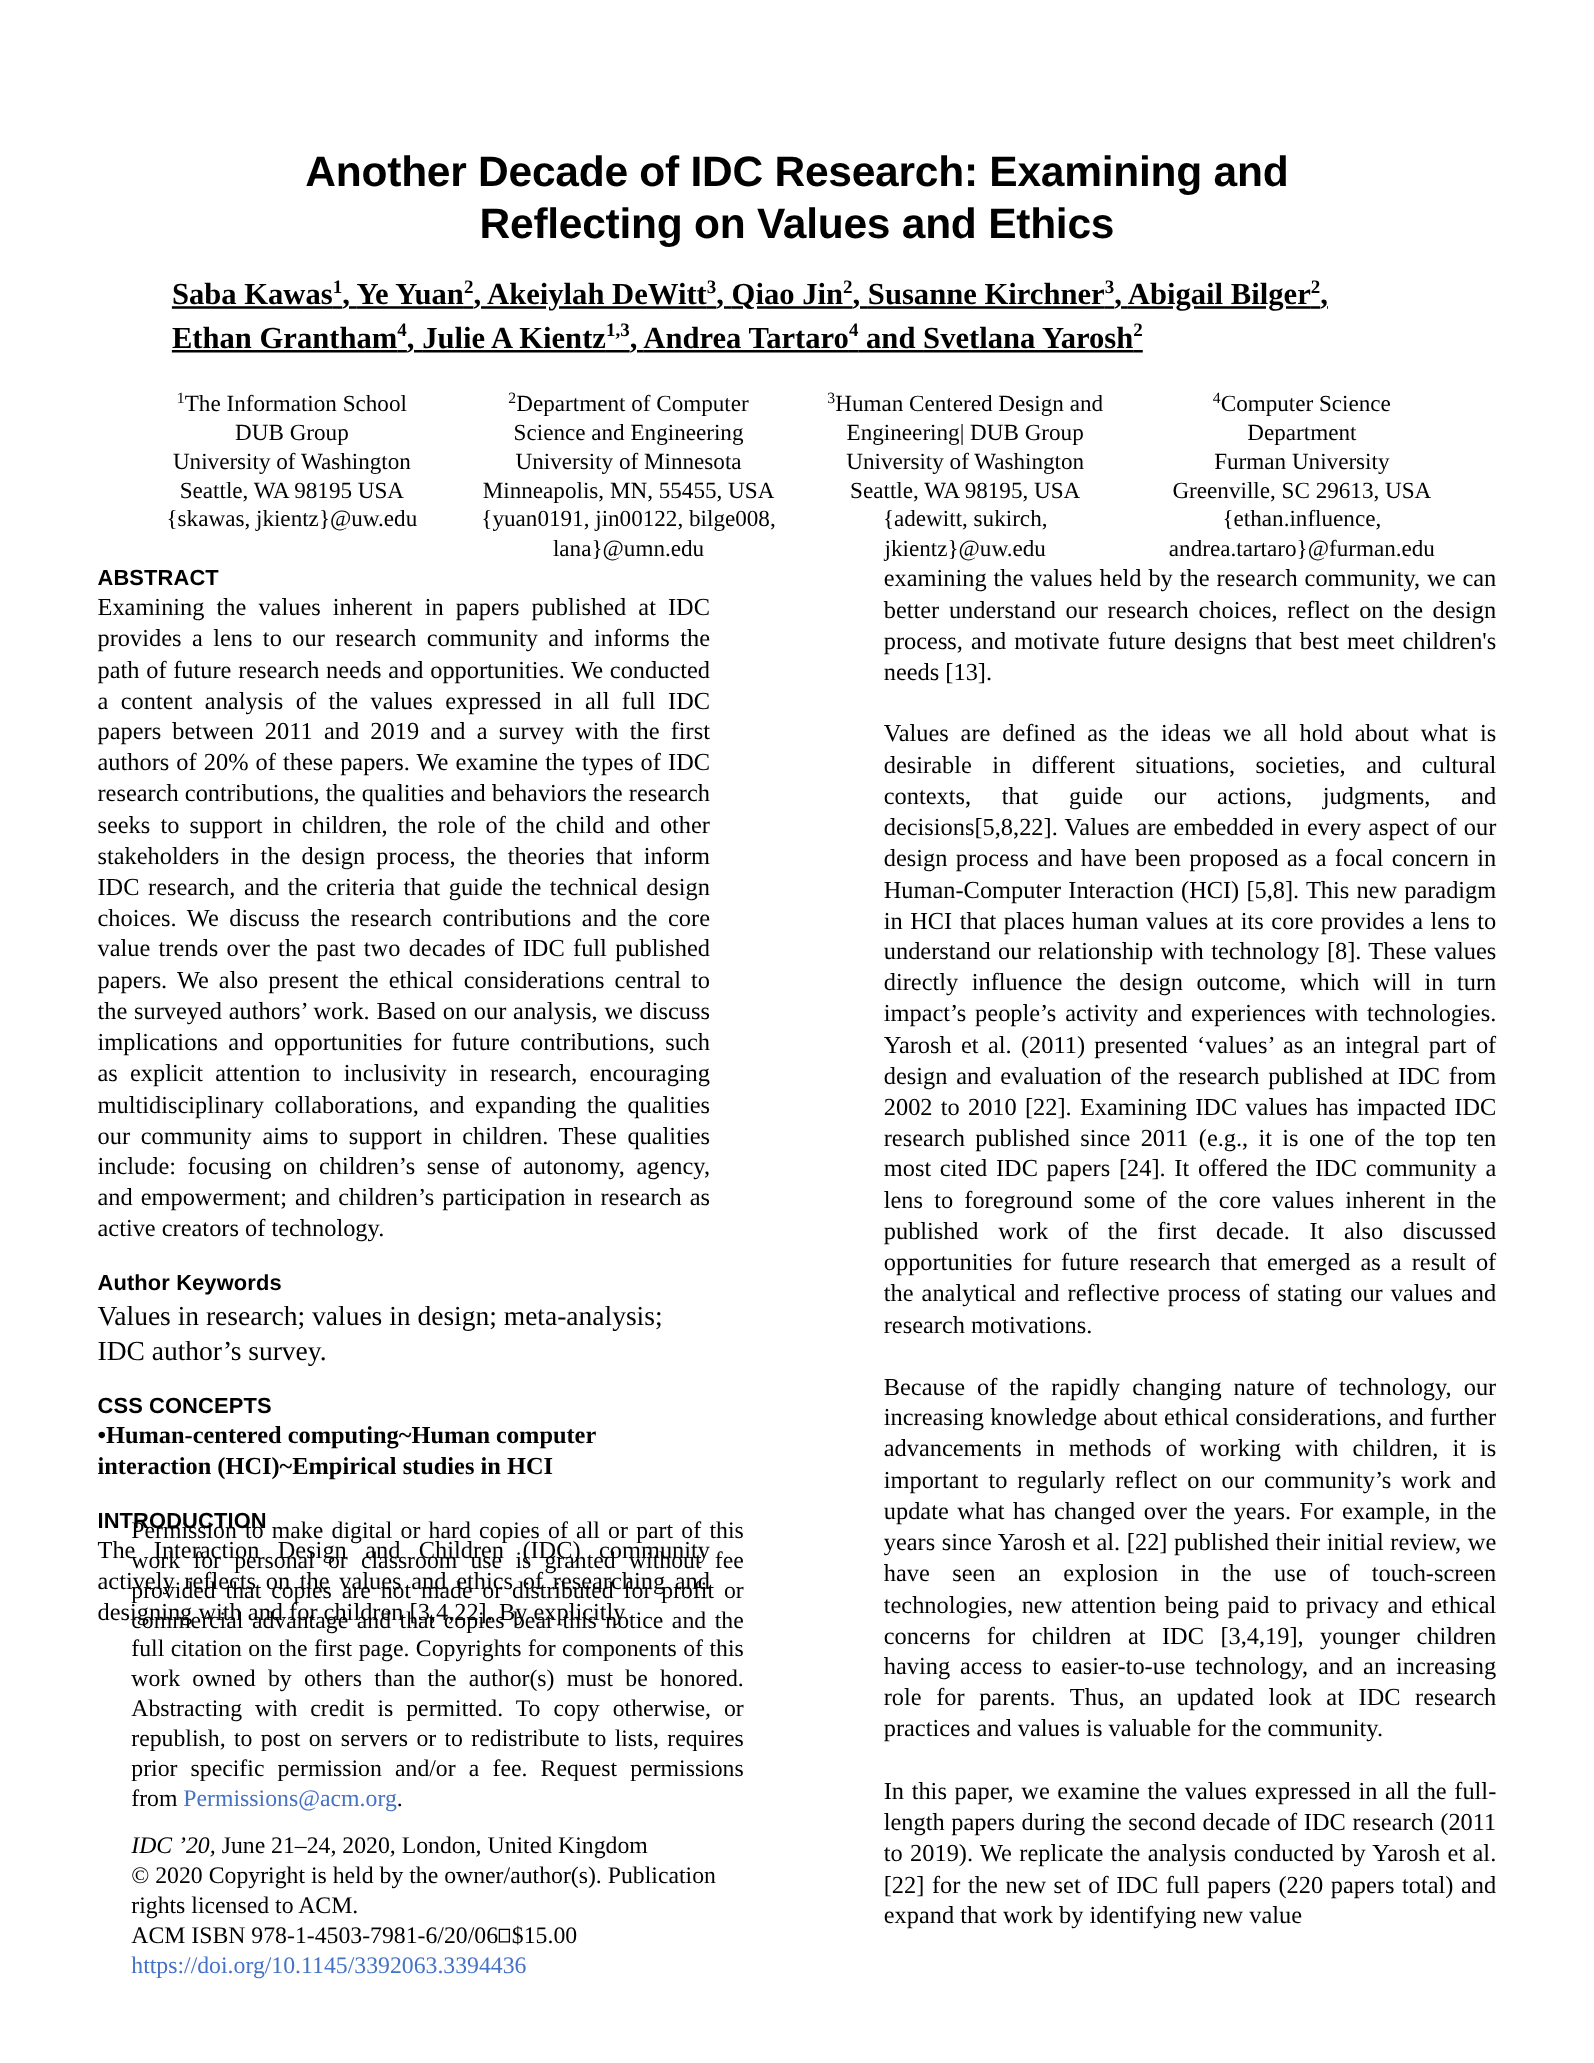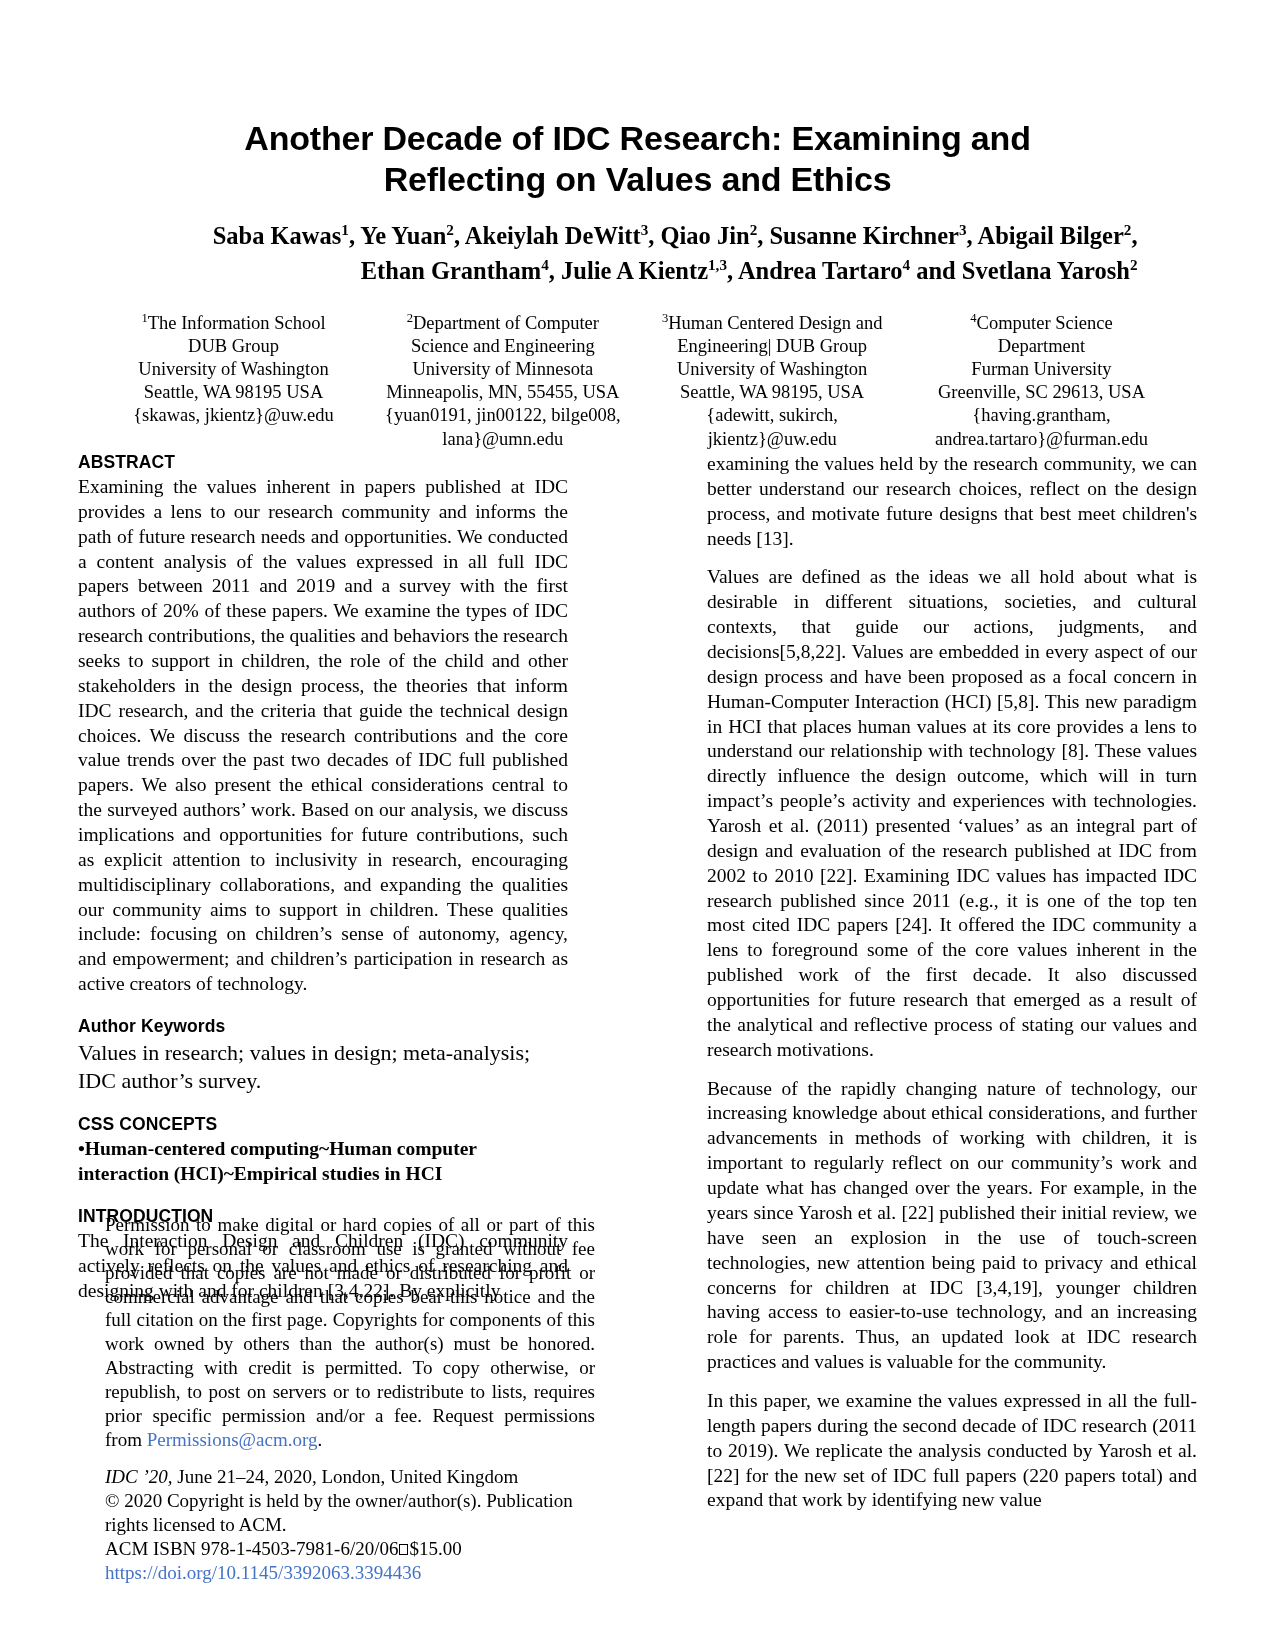--- a/index.html
+++ b/index.html
@@ -35,25 +35,26 @@
     line-height: 1.22;
     letter-spacing: -0.2px;
     margin: 0 auto;
     width: 880px;
   }
 
   
   .authors {
     margin: 18px auto 0 auto;
     width: 1000px;
-    text-align: right;
+    text-align: left;
     font-family: "Liberation Serif", serif;
     font-weight: bold;
     font-size: 24.5px;
     line-height: 1.42;
+    text-decoration: underline;
   }
   .authors sup {
     font-size: 0.62em;
     vertical-align: super;
     font-weight: bold;
   }
 
   
   .affils {
     margin: 22px auto 0 auto;
@@ -103,21 +104,21 @@
 
   p.body-text {
     font-size: 19.5px;
     line-height: 1.275;
     text-align: justify;
     text-justify: inter-word;
     margin: 0 0 0 0;
     padding: 0;
     hyphens: manual;
   }
-  p.body-text + p.body-text { margin-top: 14px; }
+  p.body-text + p.body-text { margin-top: 25px; }
 
   p.keywords {
     font-size: 22px;
     line-height: 1.275;
     text-align: left;
     margin: 0;
   }
   p.concepts {
     font-size: 19.5px;
     line-height: 1.275;
@@ -199,21 +200,21 @@
           <span class="line">University of Washington</span>
           <span class="line">Seattle, WA 98195, USA</span>
           <span class="line">{adewitt, sukirch,</span>
           <span class="line">jkientz}@uw.edu</span>
         </div>
         <div class="affil">
           <span class="line"><sup>4</sup>Computer Science</span>
           <span class="line">Department</span>
           <span class="line">Furman University</span>
           <span class="line">Greenville, SC 29613, USA</span>
-          <span class="line">{having.grantham,</span>
+          <span class="line">{ethan.influence,</span>
           <span class="line">andrea.tartaro}@furman.edu</span>
         </div>
       </div>
   </div>
 
   <div class="columns">
 
     <div class="col">
       <h2 class="sec-head">ABSTRACT</h2>
       <p class="body-text">Examining the values inherent in papers published at IDC provides a lens to our research community and informs the path of future research needs and opportunities. We conducted a content analysis of the values expressed in all full IDC papers between 2011 and 2019 and a survey with the first authors of 20% of these papers. We examine the types of IDC research contributions, the qualities and behaviors the research seeks to support in children, the role of the child and other stakeholders in the design process, the theories that inform IDC research, and the criteria that guide the technical design choices. We discuss the research contributions and the core value trends over the past two decades of IDC full published papers. We also present the ethical considerations central to the surveyed authors’ work. Based on our analysis, we discuss implications and opportunities for future contributions, such as explicit attention to inclusivity in research, encouraging multidisciplinary collaborations, and expanding the qualities our community aims to support in children. These qualities include: focusing on children’s sense of autonomy, agency, and empowerment; and children’s participation in research as active creators of technology.</p>

